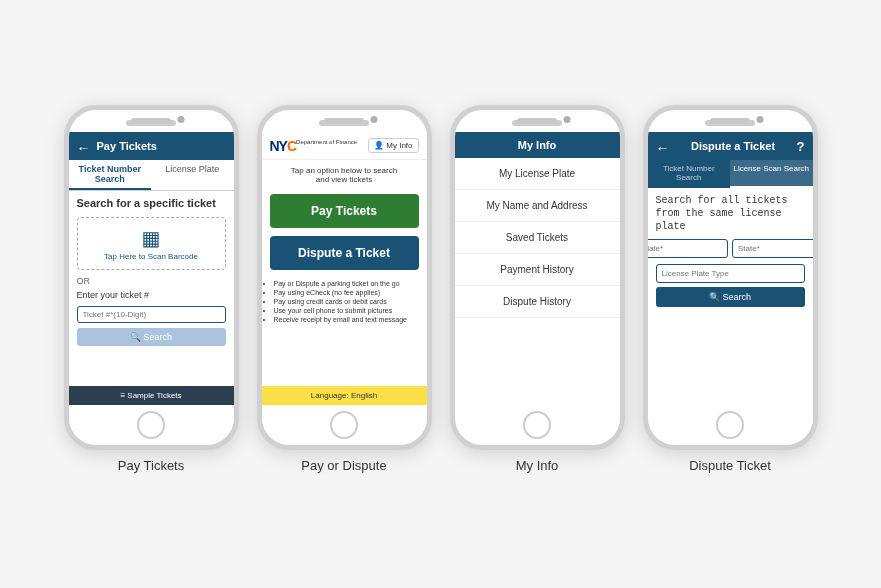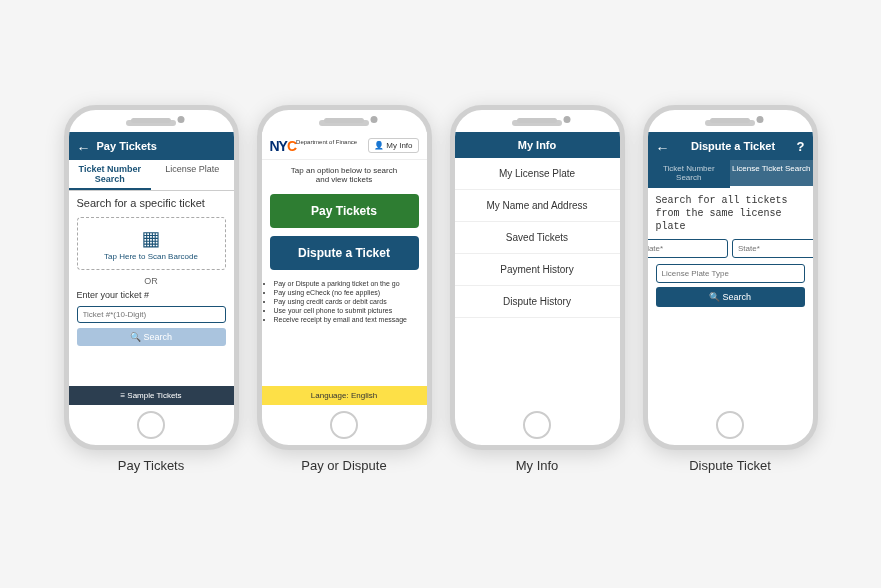--- a/index.html
+++ b/index.html
@@ -144,21 +144,21 @@
 
     .p1-content {
       padding: 6px 8px;
       flex: 1;
     }
 
     .p1-search-text {
       font-size: 11px;
       color: #333;
       margin-bottom: 8px;
-      font-weight: 400;
+      font-weight: 700;
     }
 
     .p1-barcode-box {
       border: 1.5px dashed #aaa;
       border-radius: 4px;
       padding: 8px;
       text-align: center;
       margin-bottom: 6px;
     }
 
@@ -168,21 +168,20 @@
       display: block;
     }
 
     .p1-barcode-label {
       font-size: 8px;
       color: #1a5276;
       margin-top: 2px;
     }
 
     .p1-or {
-      text-align: center;
       font-size: 9px;
       color: #666;
       margin: 4px 0;
     }
 
     .p1-ticket-label {
       font-size: 9px;
       color: #333;
       margin-bottom: 3px;
     }
@@ -515,21 +514,21 @@
         <div class="p4-header">
           <span class="back-arrow">←</span>
           <span>Dispute a Ticket</span>
           <span class="question-icon">?</span>
         </div>
         <div class="p4-tabs">
           <div class="p4-tab">
             <span>Ticket Number Search</span>
           </div>
           <div class="p4-tab active">
-            <span>License Ticket Search</span>
+            <span>License Scan Search</span>
           </div>
         </div>
         <div class="p4-content">
           <div class="p4-search-text">Search for all tickets from the same license plate</div>
           <div class="p4-row">
             <input class="p4-input" type="text" placeholder="License Plate*" style="">
             <input class="p4-input" type="text" placeholder="State*" style="">
           </div>
           <input class="p4-input-full" type="text" placeholder="License Plate Type" style="">
           <div class="p4-search-btn">🔍 Search</div>

